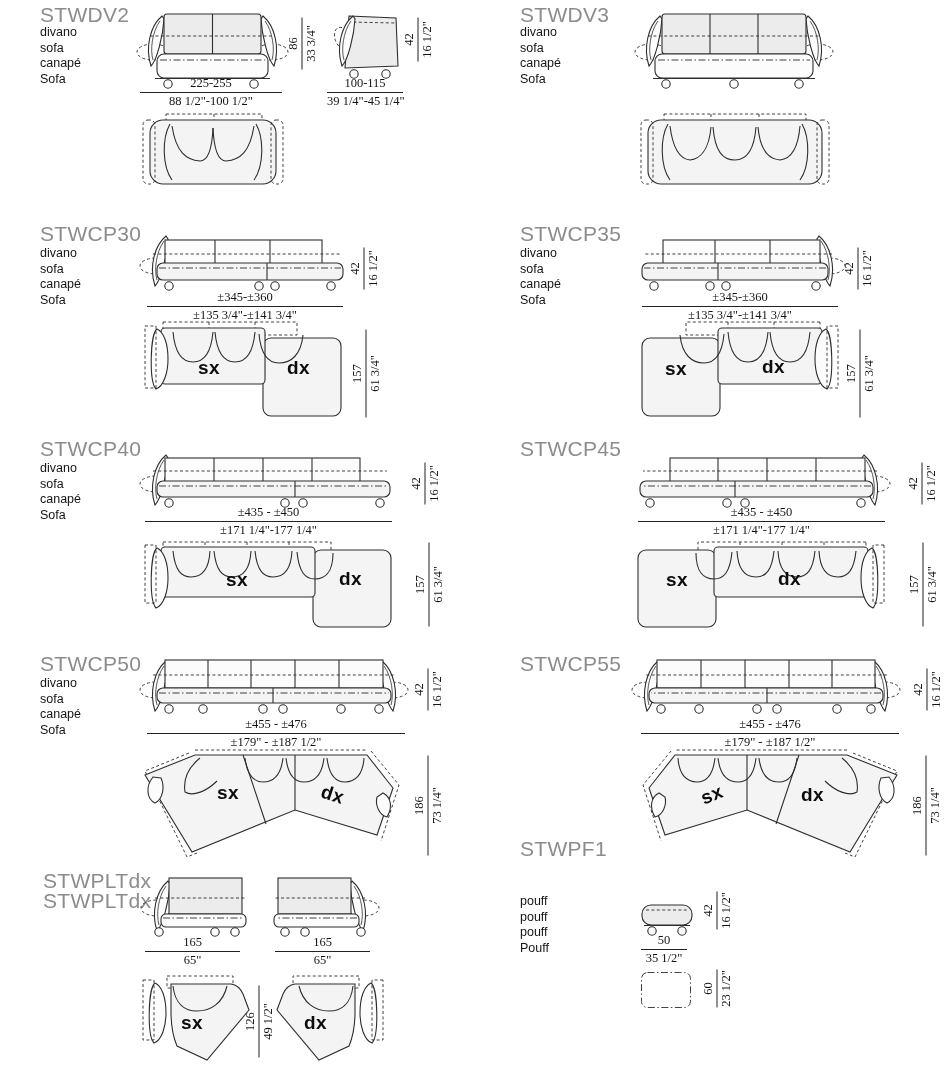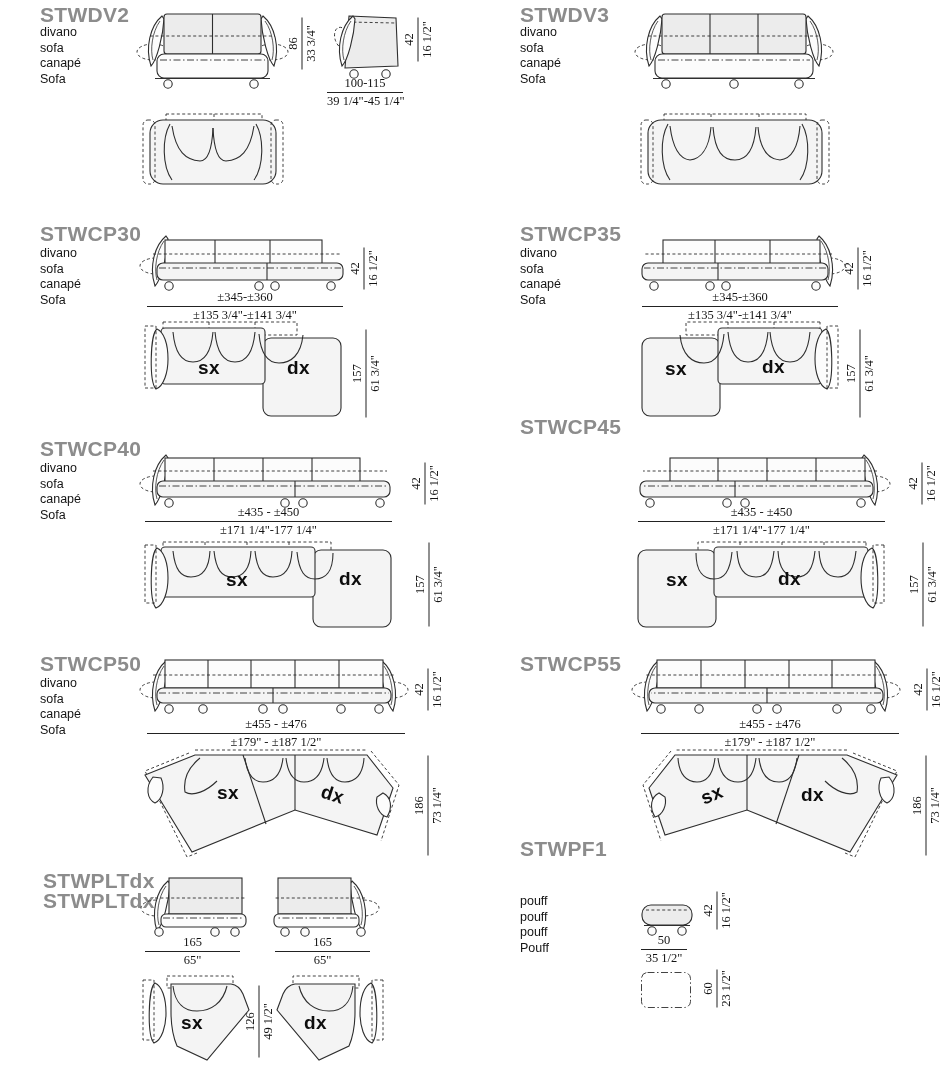--- a/index.html
+++ b/index.html
@@ -1,18 +1,18 @@
 <!DOCTYPE html>
 <html><head>
 <meta charset="utf-8">
 <style>
   html,body{margin:0;padding:0;background:#fff;}
   .sheet{position:relative;width:947px;height:1082px;background:#ffffff;
          font-family:"Liberation Sans",sans-serif;overflow:hidden;}
-  .t{position:absolute;font-size:21px;color:#8c8c8c;white-space:nowrap;letter-spacing:.3px;font-weight:bold;}
+  .t{position:absolute;font-size:21px;color:#8c8c8c;white-space:nowrap;letter-spacing:.3px;}
   .lb{position:absolute;font-size:12.5px;line-height:15.5px;color:#141414;}
   .lb .it{}
   .hdim,.vdim{position:absolute;font-family:"Liberation Serif",serif;font-size:12.5px;
               color:#141414;text-align:center;white-space:nowrap;}
   .hdim .cm,.vdim .cm{display:block;border-bottom:1.2px solid #222;padding-bottom:1px;}
   .hdim .in,.vdim .in{display:block;padding-top:1px;}
   .vdim{transform:rotate(-90deg);transform-origin:center center;}
   .sxdx{position:absolute;font-weight:bold;font-size:19px;color:#0d0d0d;letter-spacing:.5px;}
   .rot18{transform:rotate(18deg);} .rotm18{transform:rotate(-22deg);}
   svg.draw{position:absolute;overflow:visible;}
@@ -80,20 +80,24 @@
   <path class="sg" d="M17,4 L64,6 L66,54 L13,56 Z"></path>
   <line class="dln" x1="16" y1="10" x2="63" y2="11"></line>
   <use href="#armL" x="3" y="2"></use>
   <use href="#wheel" x="22" y="62"></use>
       <use href="#wheel" x="54" y="62"></use>
 </svg>
 <div class="vdim" style="left:396px;top:23px;width:44px">
   <span class="cm">42</span>
   <span class="in">16 1/2"</span>
 </div>
+<div class="hdim" style="left:140px;top:76px;width:142px">
+  <span class="cm">225-255</span>
+  <span class="in">88 1/2"-100 1/2"</span>
+</div>
 <div class="hdim" style="left:327px;top:76px;width:76px">
   <span class="cm">100-115</span>
   <span class="in">39 1/4"-45 1/4"</span>
 </div>
 <svg class="draw" style="left:142px;top:114px" width="142" height="74" viewBox="0 0 142 74">
   <rect class="dln" x="24" y="0" width="96" height="13"></rect>
   <line class="dln" x1="72" y1="0" x2="72" y2="13"></line>
   <rect class="sw2" x="8" y="6" width="126" height="64" rx="13"></rect>
   <path class="ln" d="M28,10 C20,24 20,52 30,66"></path>
   <path class="ln" d="M114,10 C122,24 122,52 112,66"></path>
@@ -285,21 +289,21 @@
   <path class="ln" d="M110,9 C112,28 118,35 128,35 C138,35 146,28 147,9"></path>
   <path class="ln" d="M152,10 C154,30 160,37 170,37 C180,37 188,30 188,11"></path>
 </svg>
 <div class="vdim" style="left:387px;top:568px;width:84px">
   <span class="cm">157</span>
   <span class="in">61 3/4"</span>
 </div>
 <div class="sxdx" style="left:226px;top:569px">sx</div>
 <div class="sxdx" style="left:339px;top:568px">dx</div>
 
-<div class="t" style="left:520px;top:415px">STWCP45</div>
+<div class="t" style="left:520px;top:437px">STWCP45</div>
 <svg class="draw mirror" style="left:638px;top:450px" width="247" height="60" viewBox="0 0 247 60">
   <use href="#swivel" x="11" y="34"></use>
       <use href="#armL" x="3" y="3"></use>
   <rect class="sw" x="20" y="8" width="195" height="25"></rect>
   <line class="ln" x1="69" y1="8" x2="69" y2="33"></line>
   <line class="ln" x1="118" y1="8" x2="118" y2="33"></line>
   <line class="ln" x1="167" y1="8" x2="167" y2="33"></line>
   <line class="dln" x1="8" y1="21" x2="242" y2="21"></line>
   <rect class="sw2" x="12" y="31" width="233" height="16" rx="6"></rect>
   <line class="ddln" x1="14" y1="36" x2="243" y2="36"></line>

